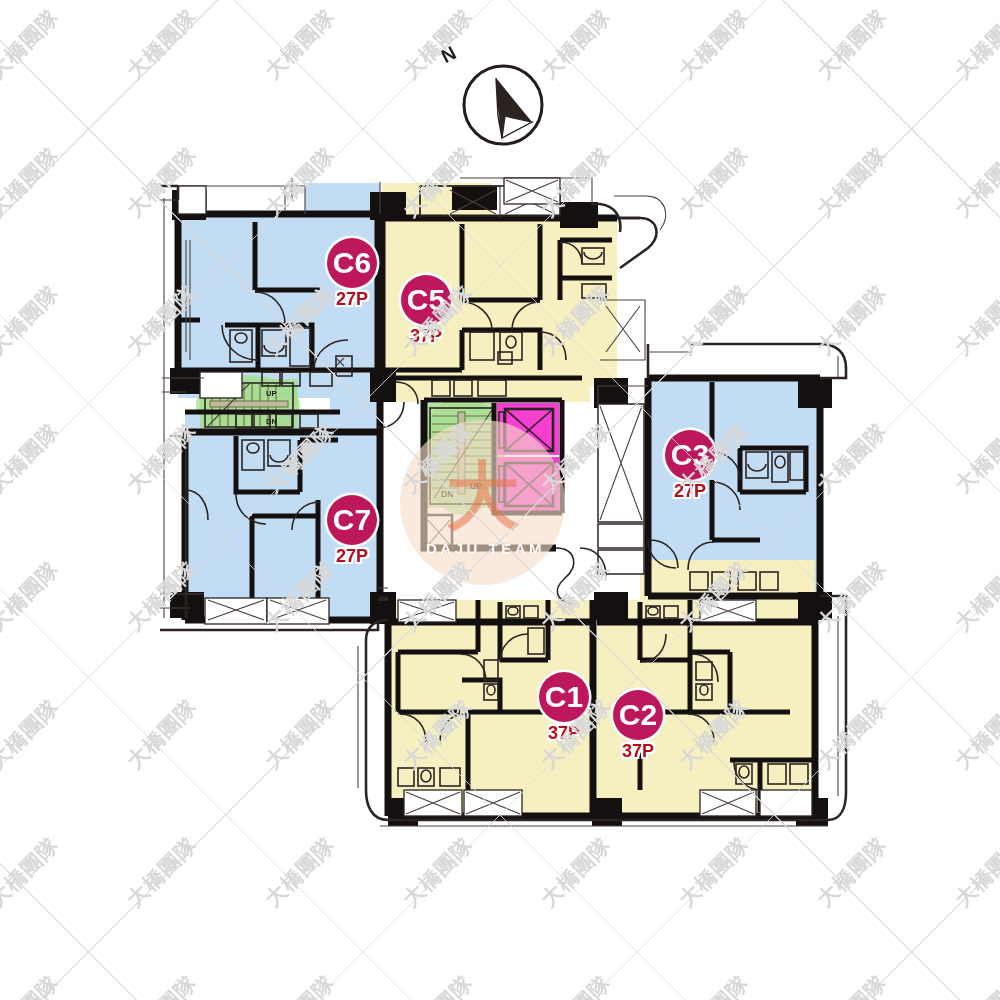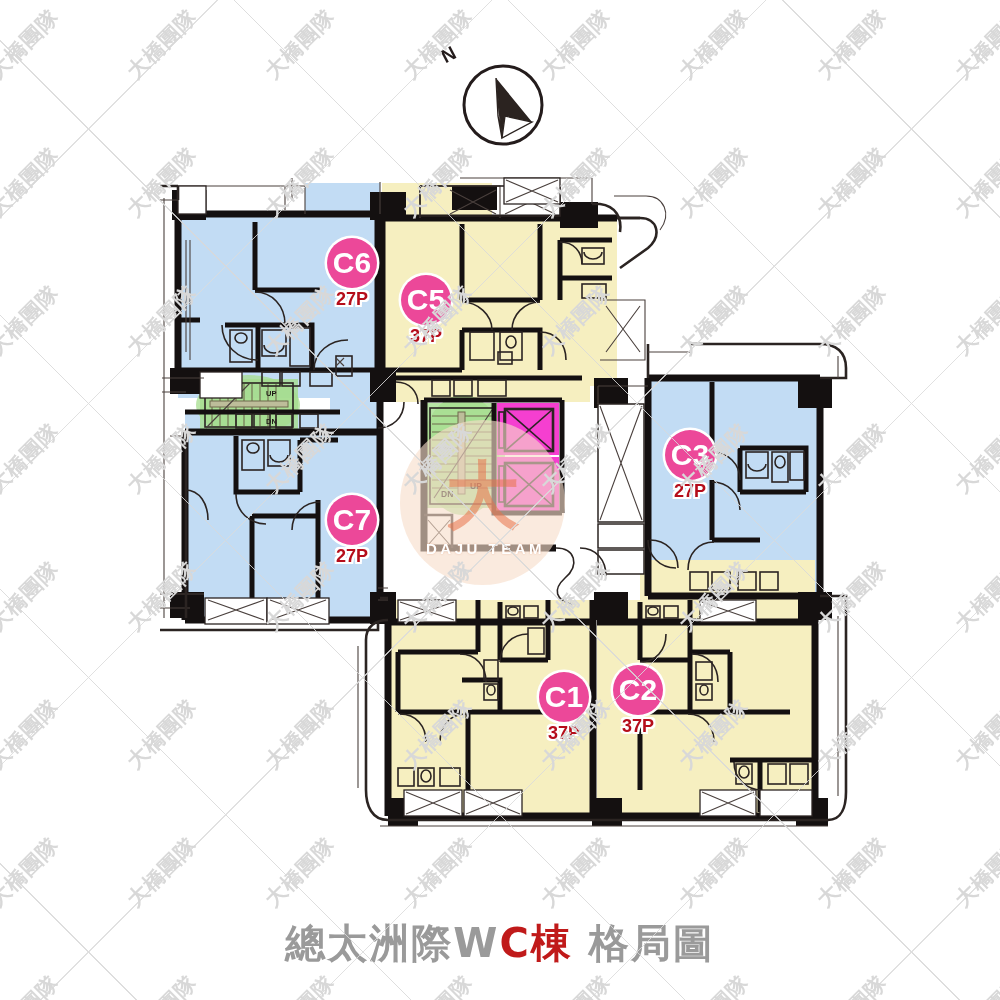--- a/index.html
+++ b/index.html
@@ -27,21 +27,21 @@
     border-radius:50%;background:#f7ddc9;opacity:.62;}
   .logo-mark{position:absolute;left:400px;top:440px;width:165px;height:110px;
     color:#e8734a;opacity:.55;font-size:74px;font-weight:800;text-align:center;
     line-height:110px;font-family:"DejaVu Sans",sans-serif;}
   .logo-sub{position:absolute;left:398px;top:540px;width:175px;text-align:center;
     color:#ffffff;font-size:15px;font-weight:700;letter-spacing:3.5px;
     text-shadow:0 0 2px rgba(230,150,110,.55);}
 
   
   .badge{position:absolute;z-index:30;text-align:center;}
-  .badge .disc{width:50px;height:50px;border-radius:50%;background:#ec4899;
+  .badge .disc{width:50px;height:50px;border-radius:50%;background:#be185d;
     color:#fff;font-size:30px;font-weight:700;line-height:50px;margin:0 auto;
     box-shadow:0 0 0 2.5px #ffffff;font-family:"Liberation Sans",sans-serif;}
   .badge .area{margin-top:1px;font-size:18px;font-weight:700;color:#b50d1a;
     text-shadow:-2px 0 #fff,0 -2px #fff,2px 0 #fff,0 2px #fff,-2px -2px #fff,
                 2px -2px #fff,-2px 2px #fff,2px 2px #fff;
     font-family:"Liberation Sans",sans-serif;}
 
   
   .compass{position:absolute;z-index:30;}
   .compass .nlabel{position:absolute;left:-16px;top:-16px;font-size:19px;
@@ -463,38 +463,35 @@
     <div class="area">27P</div>
   </div>
   <div class="badge" style="left:322px;top:495px;width:60px;">
     <div class="disc">C7</div>
     <div class="area">27P</div>
   </div>
   <div class="badge" style="left:534px;top:672px;width:60px;">
     <div class="disc">C1</div>
     <div class="area">37P</div>
   </div>
-  <div class="badge" style="left:608px;top:665px;width:60px;">
+  <div class="badge" style="left:608px;top:690px;width:60px;">
     <div class="disc">C2</div>
     <div class="area">37P</div>
   </div>
 
   <div class="compass" style="left:458px;top:60px;width:90px;height:90px;">
     <svg width="90" height="90" viewBox="0 0 90 90">
       <circle cx="45" cy="45" r="39" fill="none" stroke="#241c1c" stroke-width="3"></circle>
       <polygon points="38,18 74,62 47,56 44,78" fill="#2b2320"></polygon>
       <polygon points="38,18 44,78 40,56" fill="#ffffff" stroke="#2b2320" stroke-width="1.4"></polygon>
       <polygon points="44,78 47,56 74,62" fill="#ffffff" stroke="#2b2320" stroke-width="1.4"></polygon>
     </svg>
     <div class="nlabel">N</div>
   </div>
 
-  <div class="title">
-    <span>總太洲際W</span><span class="hl">C棟</span> <span>格局圖</span>
-  </div>
 
   <div class="wm-layer">
     <div class="wm-lines"></div>
     <div id="wm-text-host">
         <div class="wm-text" style="left: -20px; top: 30px;">大橋團隊</div>
         <div class="wm-text" style="left: 118px; top: 30px;">大橋團隊</div>
         <div class="wm-text" style="left: 256px; top: 30px;">大橋團隊</div>
         <div class="wm-text" style="left: 394px; top: 30px;">大橋團隊</div>
         <div class="wm-text" style="left: 532px; top: 30px;">大橋團隊</div>
         <div class="wm-text" style="left: 670px; top: 30px;">大橋團隊</div>

